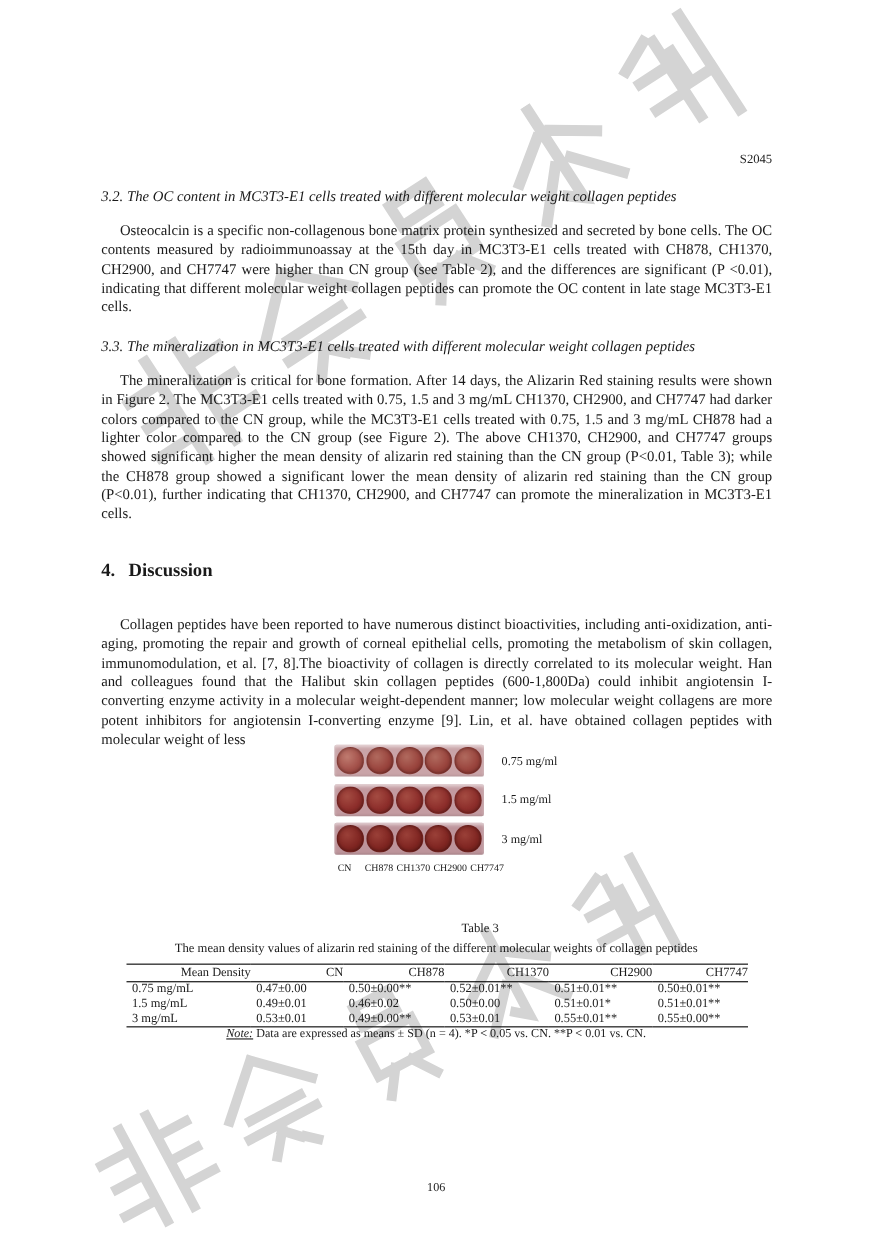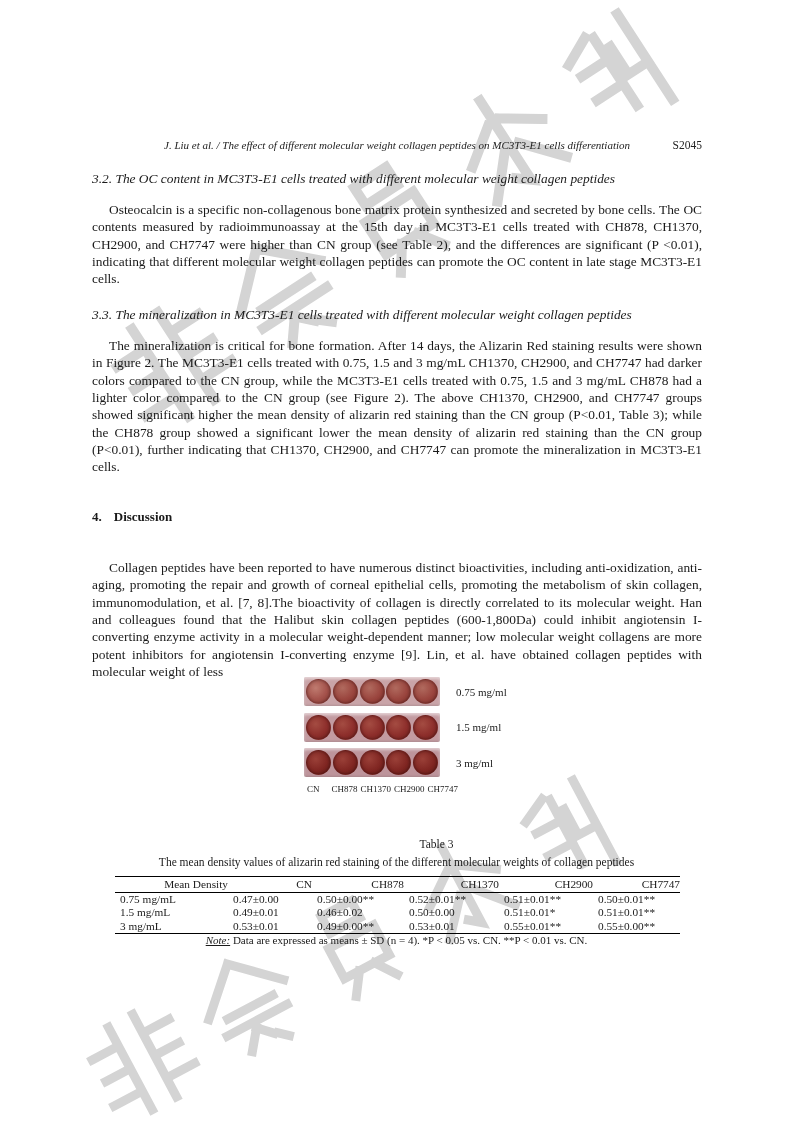--- a/index.html
+++ b/index.html
@@ -25,21 +25,21 @@
     font-size:11px; font-style:italic; text-align:center; color:#222;
   }
   .page-code {
     position:absolute; right:0; top:0; font-style:normal; font-size:11.5px; color:#222;
   }
 
   
   .h-it { position:absolute; left:92px; width:610px; font-size:13.4px; font-style:italic; }
   .h32 { top:171px; }
   .h33 { top:307px; }
-  .h4  { position:absolute; left:92px; width:610px; top:509px; font-size:13px; font-weight:bold; }
+  .h4  { position:absolute; left:92px; width:610px; top:509px; font-size:17px; font-weight:bold; }
   .h4 .num { margin-right:12px; }
   .para {
     position:absolute; left:92px; width:610px;
     font-size:13.4px; line-height:17.35px; text-align:justify; text-indent:17px;
   }
   .p1 { top:201px; }
   .p2 { top:337px; }
   .p3 { top:539px;margin-top:20px; }
 
   
@@ -134,21 +134,20 @@
         <path d="M50 4 V84 L40 76 M44 26 L14 48 M44 52 L16 84 M56 26 L86 46 M58 52 L86 84" style="stroke: rgb(212, 212, 212);"></path>
       </svg>
     <svg width="106" height="106" viewBox="0 0 100 100">
         <path d="M40 8 L16 20 M20 34 H46 M20 58 H46 M46 12 V80 M74 6 V92 M54 26 V54 H74" style="stroke: rgb(212, 212, 212);"></path>
       </svg>
   </div>
 
   <div class="content">
 
     <div class="running-head">
-      <span>J. Liu et al. / The effect of different molecular weight collagen peptides on MC3T3-E1 cells differentiation</span>
       <span class="page-code">S2045</span>
     </div>
 
     <div class="h-it h32">3.2. The OC content in MC3T3-E1 cells treated with different molecular weight collagen peptides</div>
     <div class="para p1">Osteocalcin is a specific non-collagenous bone matrix protein synthesized and secreted by bone cells. The OC contents measured by radioimmunoassay at the 15th day in MC3T3-E1 cells treated with CH878, CH1370, CH2900, and CH7747 were higher than CN group (see Table 2), and the differences are significant (P &lt;0.01), indicating that different molecular weight collagen peptides can promote the OC content in late stage MC3T3-E1 cells.</div>
 
     <div class="h-it h33">3.3. The mineralization in MC3T3-E1 cells treated with different molecular weight collagen peptides</div>
     <div class="para p2">The mineralization is critical for bone formation. After 14 days, the Alizarin Red staining results were shown in Figure 2. The MC3T3-E1 cells treated with 0.75, 1.5 and 3 mg/mL CH1370, CH2900, and CH7747 had darker colors compared to the CN group, while the MC3T3-E1 cells treated with 0.75, 1.5 and 3 mg/mL CH878 had a lighter color compared to the CN group (see Figure 2). The above CH1370, CH2900, and CH7747 groups showed significant higher the mean density of alizarin red staining than the CN group (P&lt;0.01, Table 3); while the CH878 group showed a significant lower the mean density of alizarin red staining than the CN group (P&lt;0.01), further indicating that CH1370, CH2900, and CH7747 can promote the mineralization in MC3T3-E1 cells.</div>
 
     <div class="h4">
@@ -244,15 +243,16 @@
           <td>0.55±0.01**</td>
           <td>0.55±0.00**</td>
         </tr>
       </tbody>
     </table>
 
     <div class="tbl-note">
       <span class="note-label">Note:</span><span> Data are expressed as means ± SD (n = 4). *P &lt; 0.05 vs. CN. **P &lt; 0.01 vs. CN.</span>
     </div>
 
+    <div class="page-number">106</div>
 
   </div>
 </div>
 
 </body></html>

